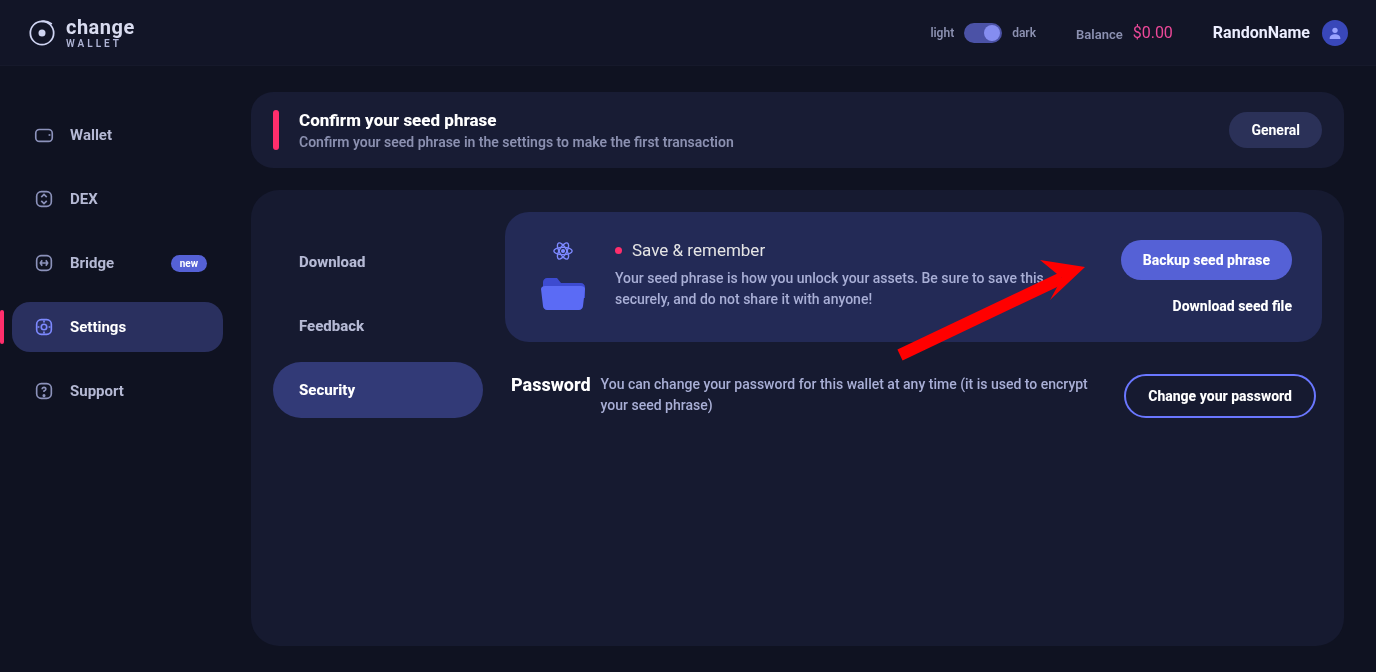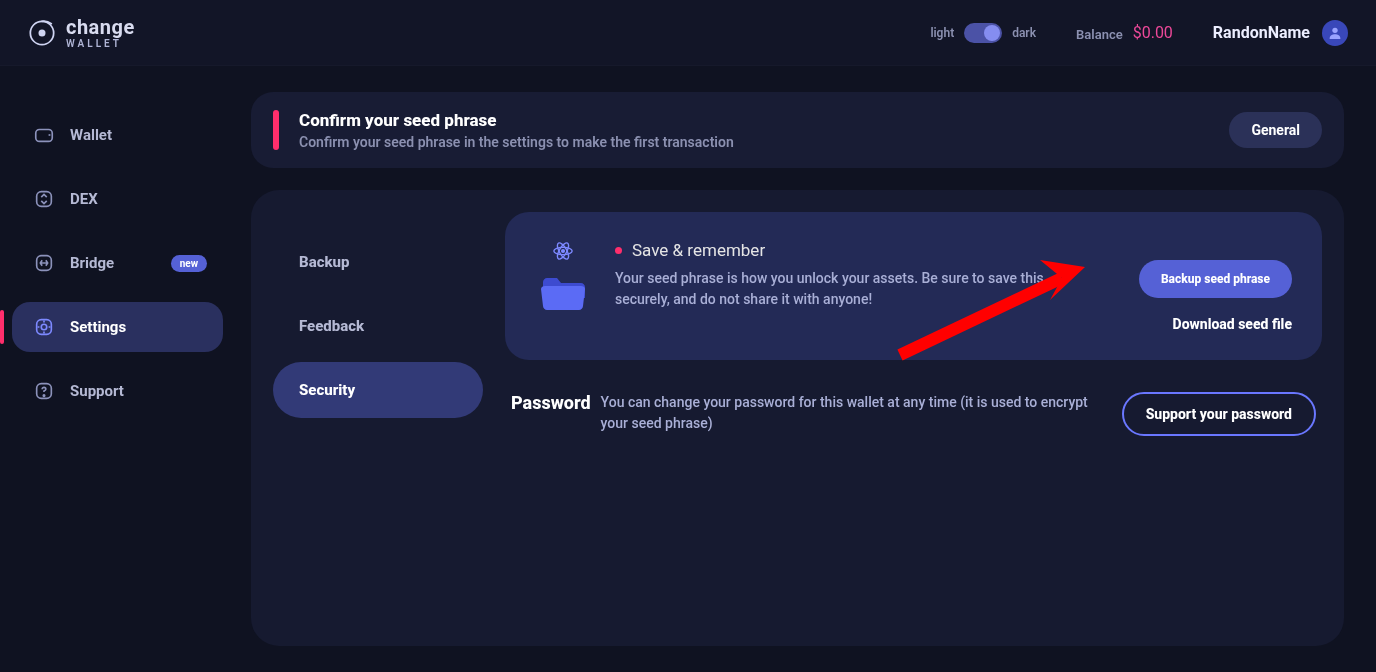--- a/index.html
+++ b/index.html
@@ -71,21 +71,21 @@
   .seed-card{background:var(--panel-deep);border-radius:24px;padding:28px 30px;display:flex;gap:24px;align-items:flex-start;}
   .seed-illus{width:56px;display:flex;flex-direction:column;align-items:center;gap:12px;}
   .atom-icon{width:22px;height:22px;color:#7d89ff;}
   .folder-icon{width:48px;height:38px;}
   .seed-body{flex:1;display:flex;flex-direction:column;gap:8px;min-width:0;}
   .seed-title-row{display:flex;align-items:center;gap:10px;}
   .dot{width:7px;height:7px;border-radius:50%;background:var(--pink);}
   .seed-title{font-size:17px;font-weight:400;color:#e5e5e5;}
   .seed-desc{font-size:14px;line-height:1.5;color:#a9afd6;font-weight:500;max-width:470px;}
   .seed-actions{display:flex;flex-direction:column;gap:18px;align-items:flex-end;}
-  .btn-primary{background:var(--accent);color:#fff;border:none;font-weight:800;font-size:12px;padding:12px 22px;border-radius:20px;cursor:pointer;white-space:nowrap;margin-top:20px;}
+  .btn-primary{background:var(--accent);color:#fff;border:none;font-weight:800;font-size:14px;padding:12px 22px;border-radius:20px;cursor:pointer;white-space:nowrap;}
   .link-action{color:#fff;font-weight:800;font-size:14px;cursor:pointer;white-space:nowrap;text-align:center;}
   
   .pw-section{display:flex;gap:30px;align-items:flex-start;padding:6px 6px;}
   .pw-body{flex:1;display:flex;flex-direction:row;gap:10px;}
   .pw-title{font-size:18px;font-weight:800;color:#fff;}
   .pw-desc{font-size:14px;line-height:1.5;color:#a9afd6;font-weight:500;max-width:560px;}
   .btn-outline{background:transparent;border:2px solid #6a77ff;color:#fff;font-weight:800;font-size:14px;padding:12px 22px;border-radius:22px;cursor:pointer;white-space:nowrap;}
   
   .arrow-overlay{position:absolute;left:0;top:0;width:1376px;height:672px;pointer-events:none;}
 </style>
@@ -193,21 +193,21 @@
       <div class="banner-content">
         <span class="banner-title">Confirm your seed phrase</span>
         <span class="banner-sub">Confirm your seed phrase in the settings to make the first transaction</span>
       </div>
       <button class="banner-btn">General</button>
     </div>
 
     <div class="settings-panel">
 
       <div class="settings-tabs">
-        <div class="settings-tab">Backup</div>
+        <div class="settings-tab">Download</div>
         <div class="settings-tab">Feedback</div>
         <div class="settings-tab active">Security</div>
       </div>
 
       <div class="settings-content">
 
         <div class="seed-card">
           <div class="seed-illus">
             <svg class="atom-icon" viewBox="0 0 24 24" fill="none" stroke="currentColor" stroke-width="1.5">
               <ellipse cx="12" cy="12" rx="10" ry="4"></ellipse>
@@ -231,21 +231,21 @@
             <button class="btn-primary">Backup seed phrase</button>
             <span class="link-action">Download seed file</span>
           </div>
         </div>
 
         <div class="pw-section">
           <div class="pw-body">
             <span class="pw-title">Password</span>
             <span class="pw-desc">You can change your password for this wallet at any time (it is used to encrypt your seed phrase)</span>
           </div>
-          <button class="btn-outline">Support your password</button>
+          <button class="btn-outline">Change your password</button>
         </div>
 
       </div>
     </div>
   </div>
 </div>
 
 <svg class="arrow-overlay" viewBox="0 0 1376 672">
   <defs>
     <marker id="arrowhead" markerWidth="12" markerHeight="10" refX="10" refY="5" orient="auto">

